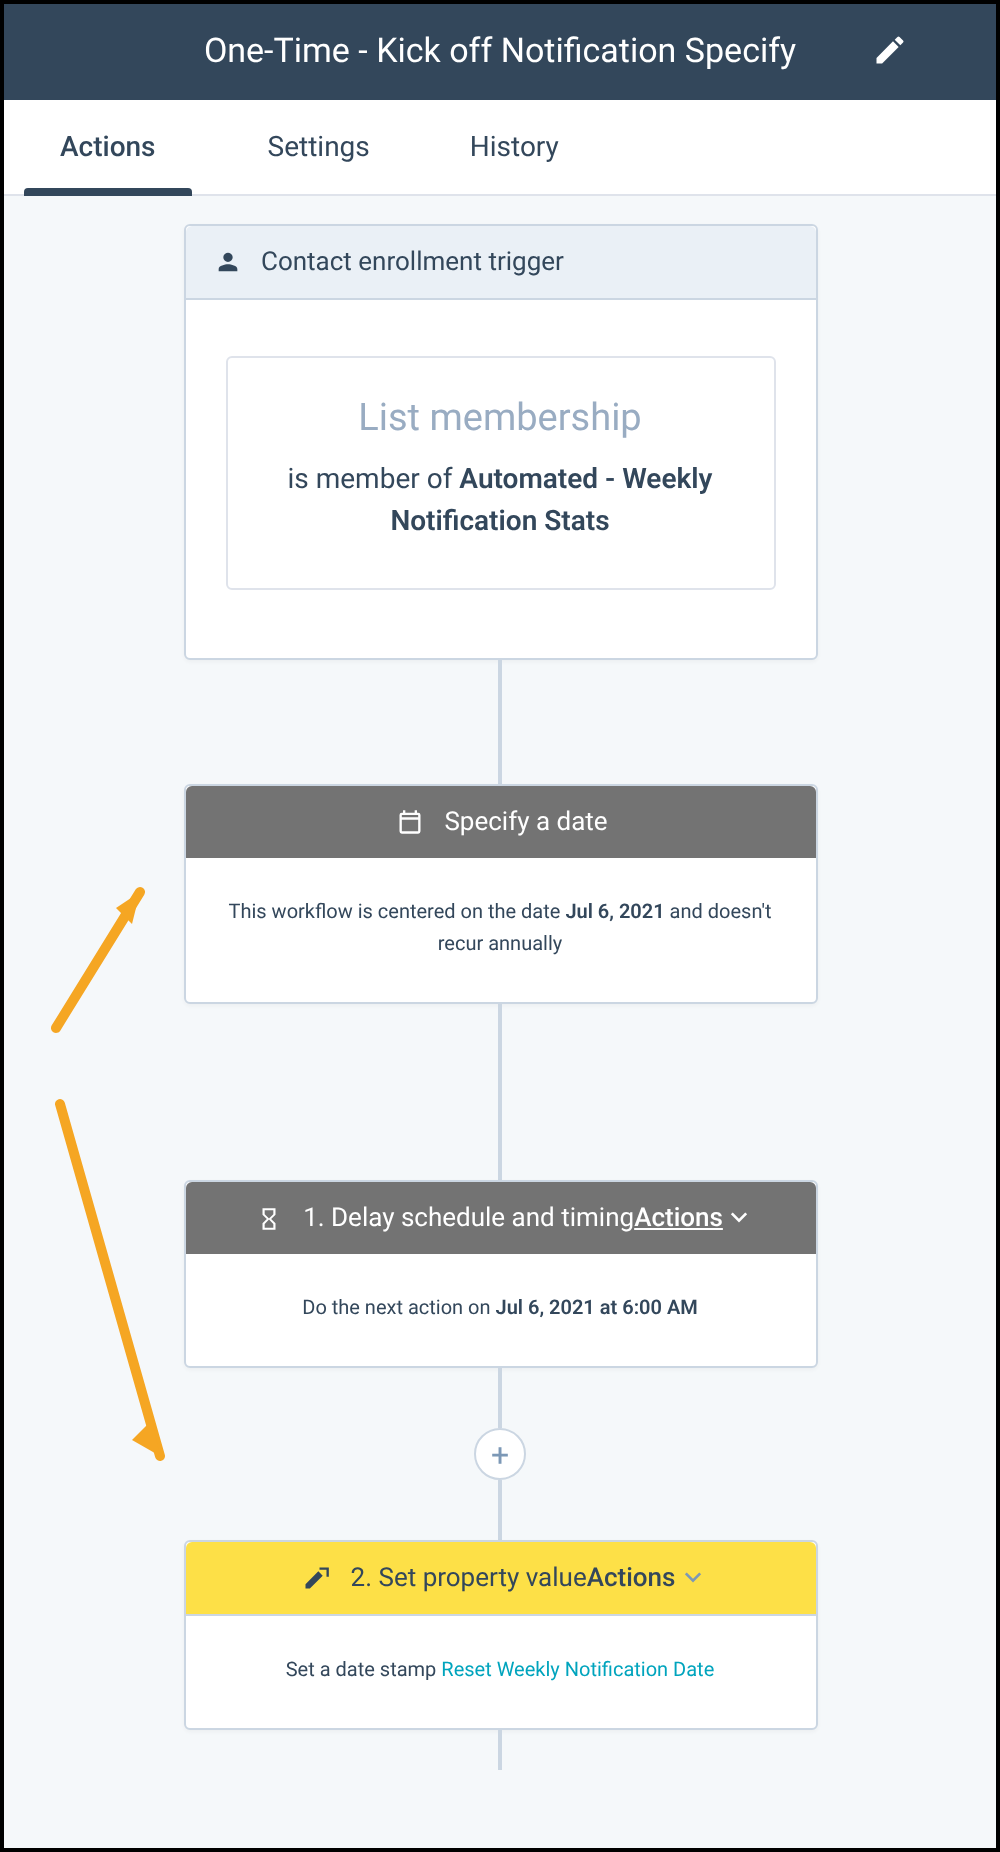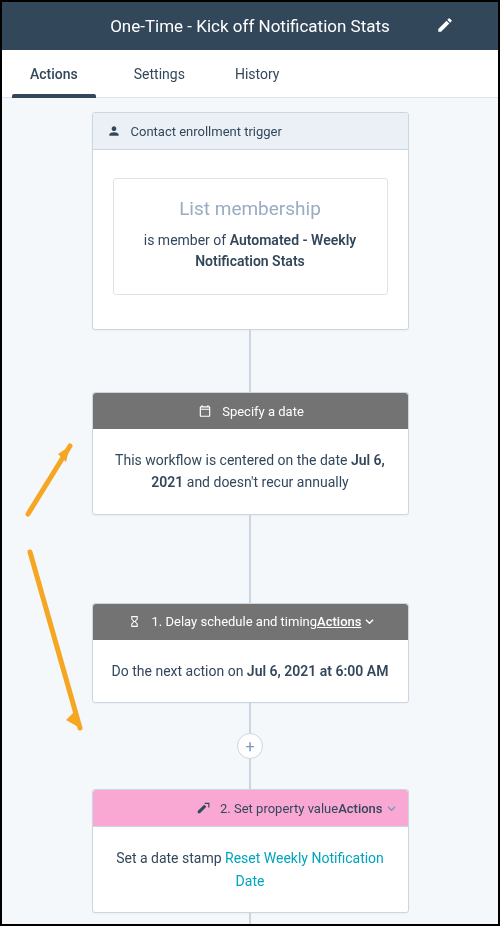--- a/index.html
+++ b/index.html
@@ -116,30 +116,30 @@
     background: #737373;
     color: #fff;
     border-radius: 3px 3px 0 0;
     justify-content: center;
   }
   .dark-header .left { display:flex; align-items:center; }
   .dark-header .icon-slot svg { fill:#fff; }
   .card-body {
     padding: 20px 18px;
     text-align: center;
-    font-size: 14px;
+    font-size: 10px;
     color: #33475b;
     line-height: 1.6;
   }
   .light-header {
-    background: #f9a8d4;
+    background: #fde047;
     color: #33475b;
     border-bottom: 1px solid #cbd6e2;
     border-radius: 3px 3px 0 0;
-    justify-content: flex-end;
+    justify-content: center;
   }
   .light-header .left { display:flex; align-items:center; }
   .actions-link {
     font-size: 13px;
     display: flex;
     align-items: center;
     cursor: pointer;
   }
   .actions-link.white { color:#fff; text-decoration: underline; font-weight:500;}
   .actions-link.dark { color:#33475b; font-weight:500;}
@@ -177,21 +177,21 @@
   .arrow1 { left: 16px; top: 320px; width: 64px; height: 90px; }
   .arrow2 { left: 14px; top: 430px; width: 76px; height: 200px; }
   .link-teal { color:#00a4bd; cursor:pointer; }
   b { font-weight:600; }
   .connector-tail { height: 20px; }
 </style>
 </head>
 <body>
 
 <div class="header">
-  <span class="header-title">One-Time - Kick off Notification Stats</span>
+  <span class="header-title">One-Time - Kick off Notification Specify</span>
   <span class="edit-icon">
     <svg viewBox="0 0 24 24">
         <path d="M3 17.25V21h3.75l11-11.03-3.75-3.75L3 17.25zM20.71 7.04a1 1 0 0 0 0-1.41l-2.34-2.34a1 1 0 0 0-1.41 0l-1.83 1.83 3.75 3.75 1.83-1.83z"></path>
       </svg>
   </span>
 </div>
 
 <div class="tabs">
   <div class="tab active">
       <span>Actions</span>

